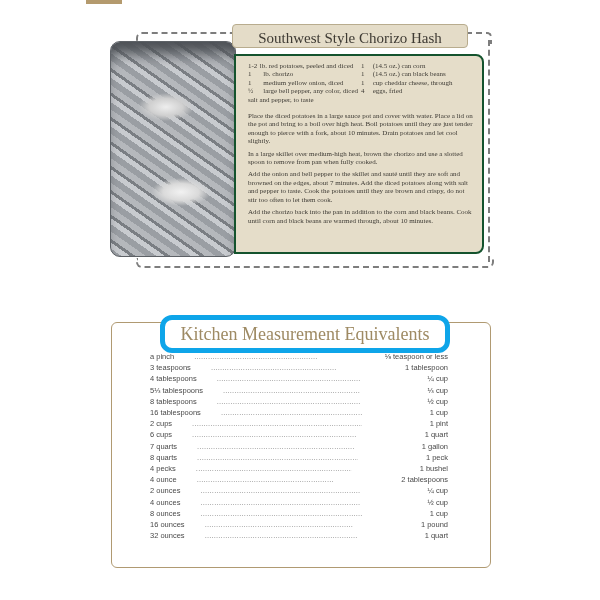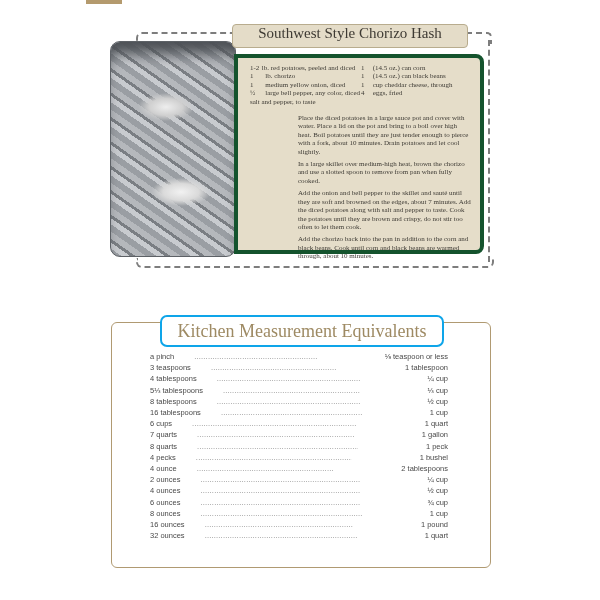--- a/index.html
+++ b/index.html
@@ -18,39 +18,39 @@
   .photo { position:absolute; left:110px; top:41px; width:124px; height:214px; border-radius:10px;
     background:
       radial-gradient(ellipse 30px 14px at 70px 150px, #f2f2f2 0%, #dadada 60%, rgba(0,0,0,0) 100%),
       radial-gradient(ellipse 28px 14px at 55px 65px, #eeeeee 0%, #d0d0d0 60%, rgba(0,0,0,0) 100%),
       repeating-linear-gradient(35deg, #9a9ea3 0 6px, #c8cbcf 6px 11px, #7a7e83 11px 14px, #b5b8bc 14px 20px),
       #8f9398;
     border:1px solid #5d6166; box-shadow: inset 0 18px 14px -6px #4d5156; overflow:hidden; }
 
   .recipe-title-box { position:absolute; left:232px; top:24px; width:234px; height:22px;
     background:#e4dcc8; border:1px solid #b8ac8e; border-radius:4px;
-    display:flex; align-items:flex-start; justify-content:center; }
+    display:flex; align-items:flex-end; justify-content:center; }
   .recipe-title { font-size:15px; color:#3e3a33; }
 
   .recipe-card { position:absolute; left:234px; top:54px; width:250px; height:200px;
-    background:#e5ddc9; border:4px solid #14532d; border-radius:0 8px 8px 0;
+    background:#e5ddc9; border:2px solid #14532d; border-radius:0 8px 8px 0;
     padding:6px 8px 0 12px; box-sizing:border-box; font-size:7px; line-height:8.4px; color:#3d3a34; }
   .ing-cols { display:flex; }
   .ing-col { flex:1; }
   .ing-row { display:flex; }
   .ing-q { width:10px; }
   .ing-full { }
   .steps p { margin:0 0 4px 0; }
-  .steps { margin-top:8px;margin-left:48px; }
+  .steps { margin-top:8px; }
 
   
   .meas-card { position:absolute; left:111px; top:322px; width:378px; height:244px;
     border:1px solid #b09a72; border-radius:6px; background:#fff; }
   .meas-title-box { position:absolute; left:160px; top:315px; width:280px; height:28px;
-    background:#fff; border:2px solid #0ea5e9; border-radius:7px;
+    background:#fff; border:5px solid #0ea5e9; border-radius:12px;
     display:flex; align-items:center; justify-content:center; }
   .meas-title { font-size:18px; color:#9e8a63; }
   .meas-list { position:absolute; left:150px; top:351px; width:298px; font-family:"Liberation Sans", sans-serif;
     font-size:7.5px; color:#4a4a4a; }
   .meas-row { display:flex; height:11.2px; align-items:center; white-space:nowrap; overflow:hidden;gap:20px; }
   .meas-row .lhs { flex:0 0 auto; }
   .meas-row .dots { flex:1 1 auto; overflow:hidden; color:#7a7a7a; }
   .meas-row .dots::before { content:"........................................................................................................................................................................................................................"; letter-spacing:0.2px; }
   .meas-row .rhs { flex:0 0 auto;margin-left:48px; }
 </style>
@@ -124,20 +124,25 @@
       <span class="lhs">8 tablespoons</span>
       <span class="dots"></span>
       <span class="rhs">½ cup</span>
     </div>
   <div class="meas-row">
       <span class="lhs">16 tablespoons</span>
       <span class="dots"></span>
       <span class="rhs"> 1 cup</span>
     </div>
   <div class="meas-row">
+      <span class="lhs">2 cups </span>
+      <span class="dots"></span>
+      <span class="rhs"> 1 pint</span>
+    </div>
+  <div class="meas-row">
       <span class="lhs">6 cups </span>
       <span class="dots"></span>
       <span class="rhs">1 quart</span>
     </div>
   <div class="meas-row">
       <span class="lhs">7 quarts </span>
       <span class="dots"></span>
       <span class="rhs">1 gallon</span>
     </div>
   <div class="meas-row">
@@ -159,25 +164,20 @@
       <span class="lhs">2 ounces</span>
       <span class="dots"></span>
       <span class="rhs">¼ cup</span>
     </div>
   <div class="meas-row">
       <span class="lhs">4 ounces</span>
       <span class="dots"></span>
       <span class="rhs">½ cup</span>
     </div>
   <div class="meas-row">
-      <span class="lhs">6 ounces</span>
-      <span class="dots"></span>
-      <span class="rhs">¾ cup</span>
-    </div>
-  <div class="meas-row">
       <span class="lhs">8 ounces</span>
       <span class="dots"></span>
       <span class="rhs"> 1 cup</span>
     </div>
   <div class="meas-row">
       <span class="lhs">16 ounces</span>
       <span class="dots"></span>
       <span class="rhs">1 pound</span>
     </div>
   <div class="meas-row">

